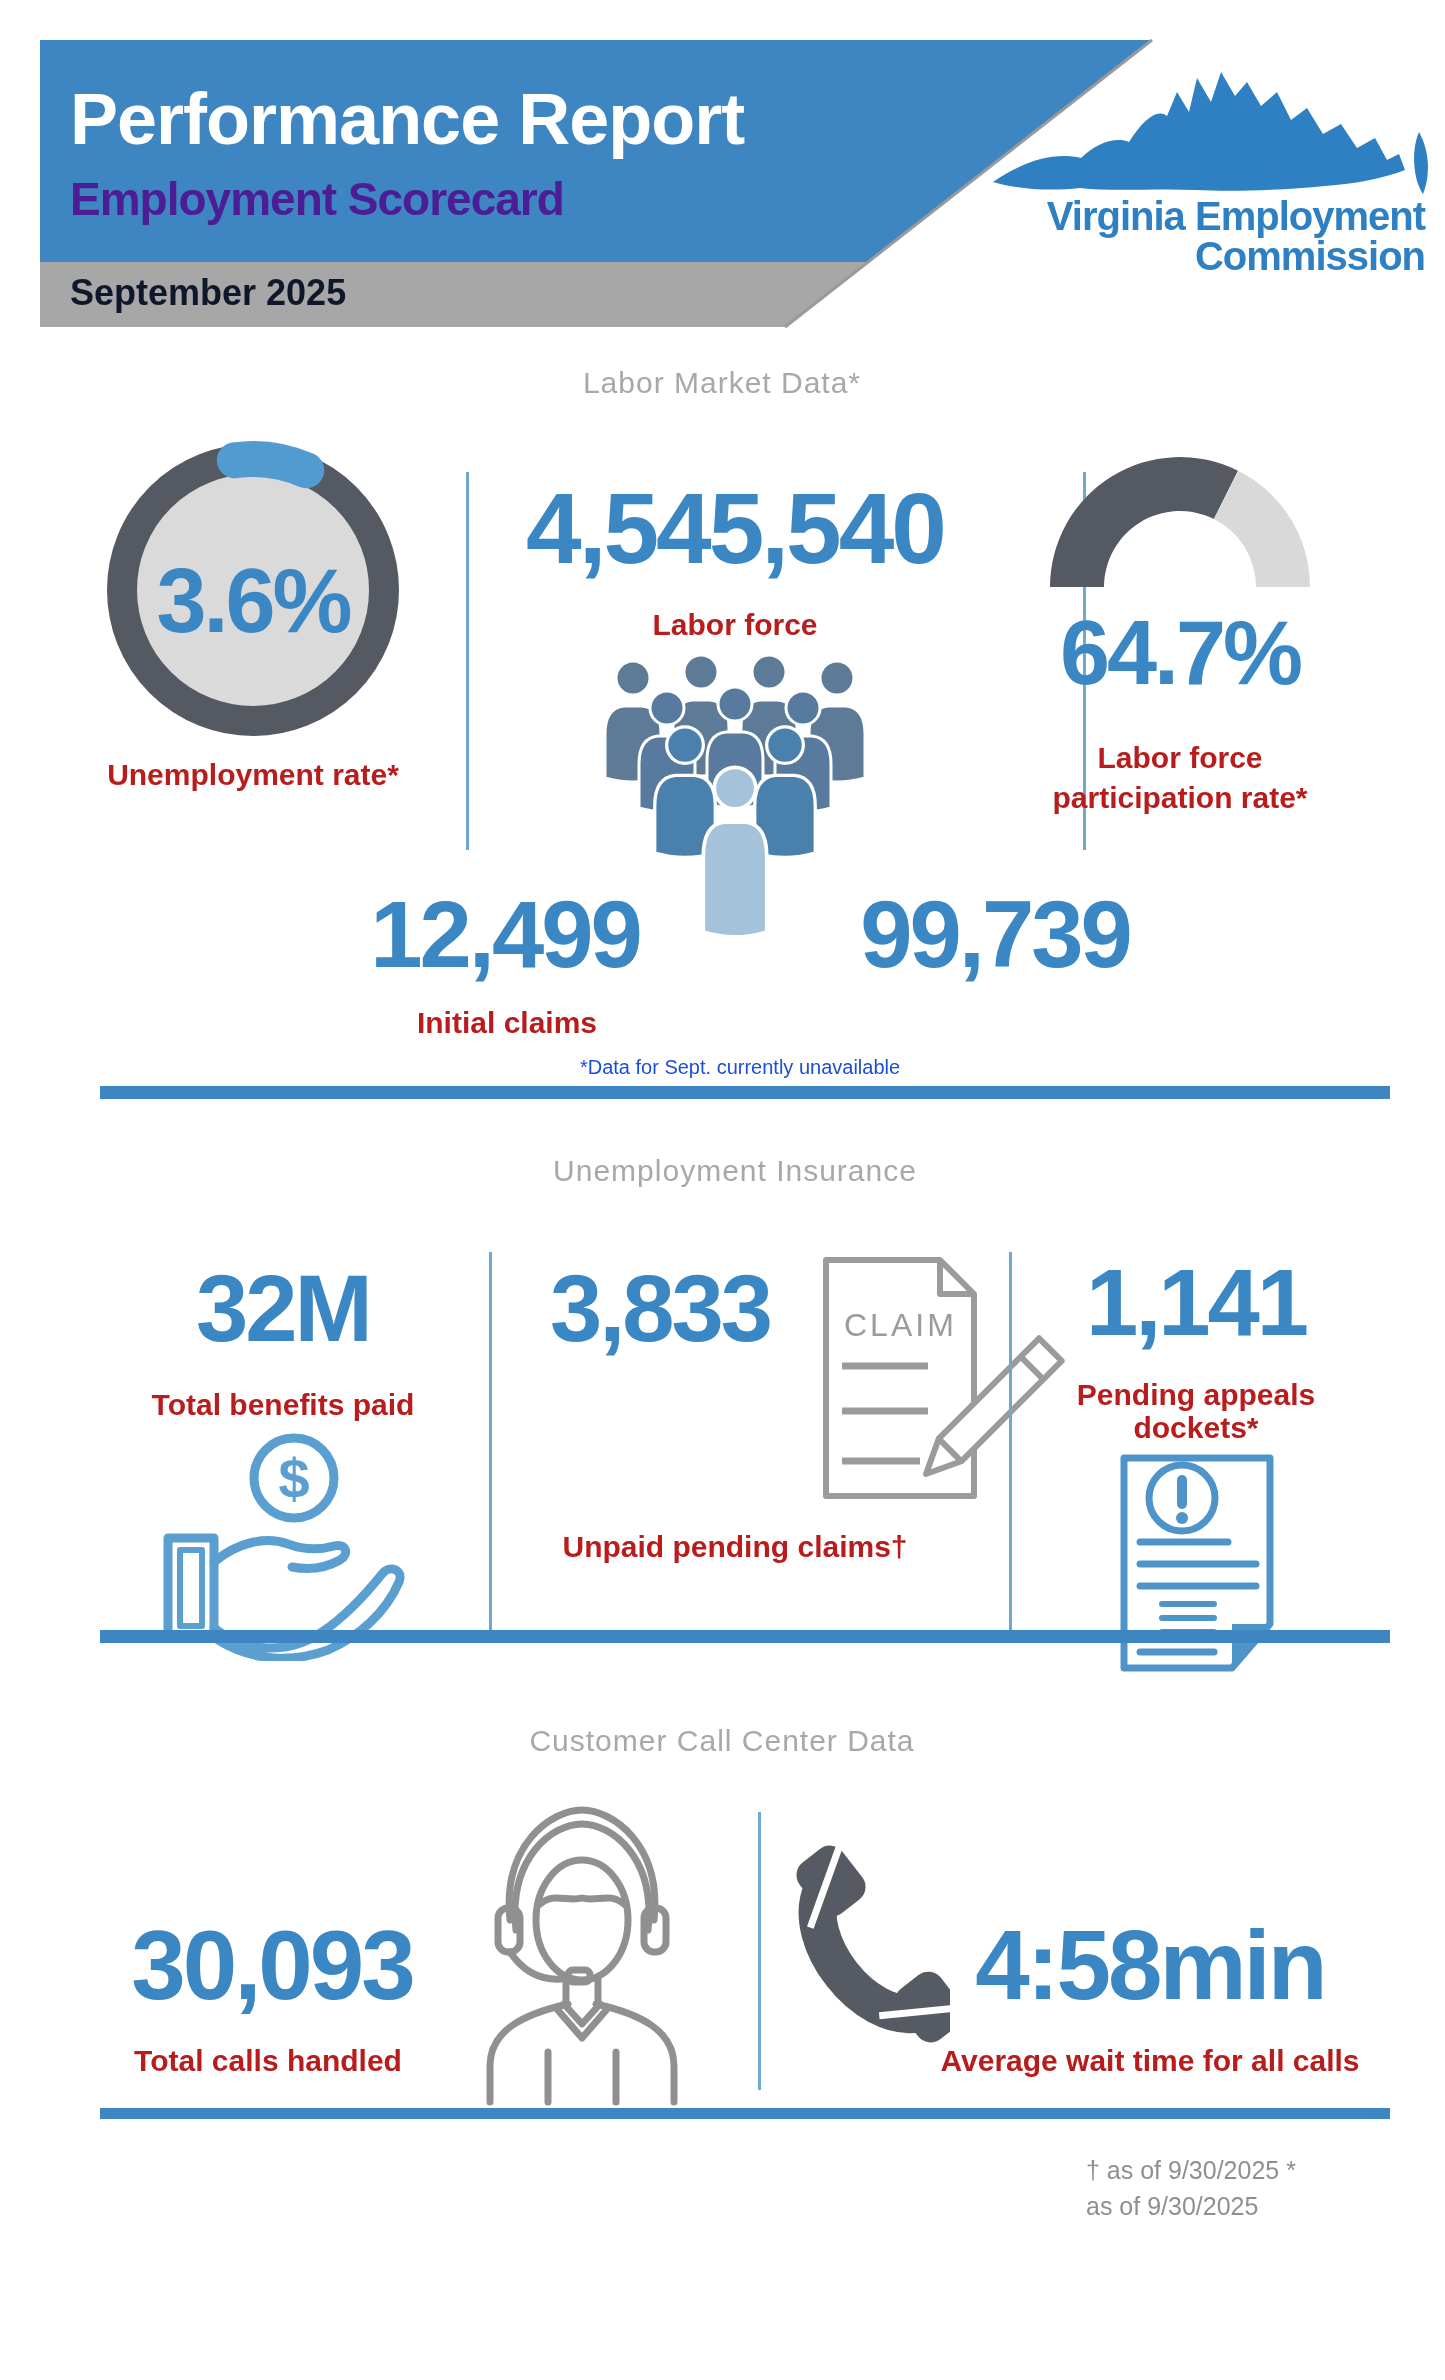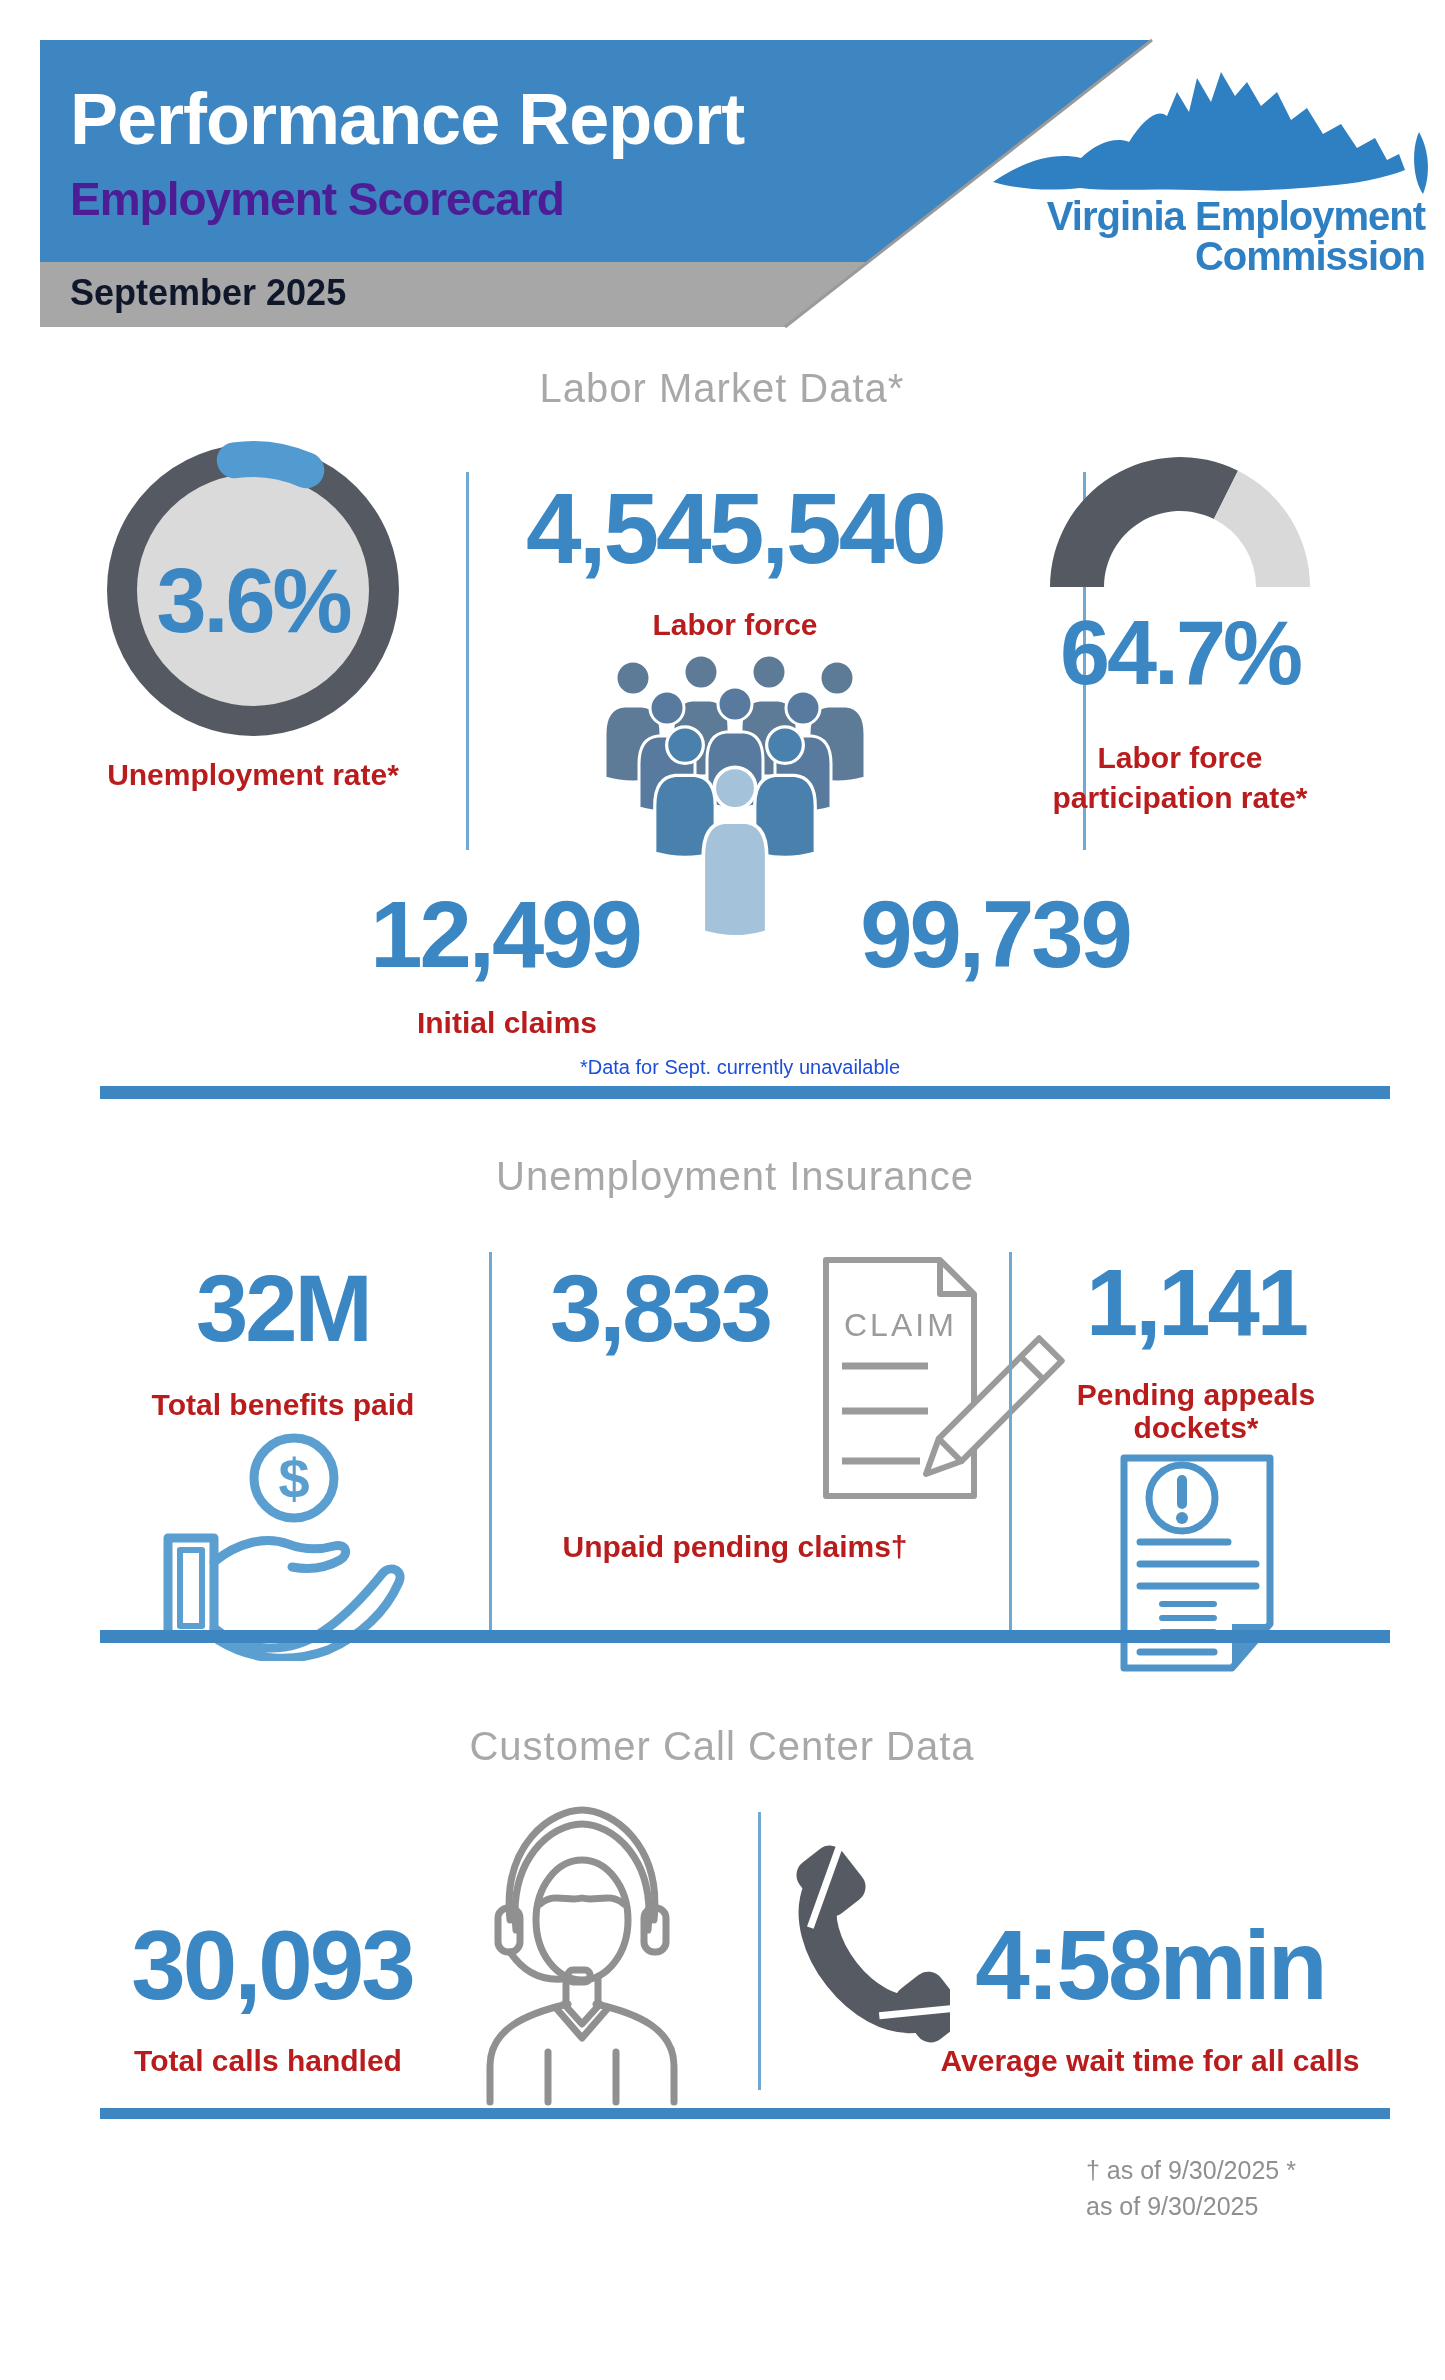--- a/index.html
+++ b/index.html
@@ -2,21 +2,21 @@
 <html><head>
 <meta charset="utf-8">
 <style>
   html,body{margin:0;padding:0;background:#ffffff;}
   .page{position:relative;width:1445px;height:2380px;background:#fff;overflow:hidden;
         font-family:"Liberation Sans", sans-serif;}
   .abs{position:absolute;}
   .ctr{text-align:center;}
   .num{color:#3a87c4;font-weight:bold;letter-spacing:-3px;line-height:1;}
   .lbl{color:#b91c1c;font-weight:bold;font-size:30px;line-height:1.15;}
-  .sect-title{color:#a8a8a8;font-size:40px;letter-spacing:1px;font-weight:400;}
+  .sect-title{color:#a8a8a8;font-size:30px;letter-spacing:1px;font-weight:400;}
   .vdiv{width:3px;background:#6fa9d2;}
   .hbar{background:#3e86c1;height:13px;left:100px;width:1290px;position:absolute;}
   .hdr-title{color:#ffffff;font-weight:bold;font-size:72px;letter-spacing:-1px;}
   .hdr-sub{color:#4c1d95;font-weight:bold;font-size:46px;letter-spacing:-1px;}
   .hdr-date{color:#0f172a;font-weight:bold;font-size:36px;}
   .logo-txt{color:#2e80c2;font-weight:bold;text-align:right;line-height:1.0;letter-spacing:-1px;}
   .footnote-sm{color:#1d4ed8;font-size:20px;font-weight:500;}
   .footer-note{color:#8f8f8f;font-size:25px;line-height:36px;font-weight:500;}
   .footer-link{color:#5b7fb0;font-size:27px;text-decoration:underline;}
 </style>

